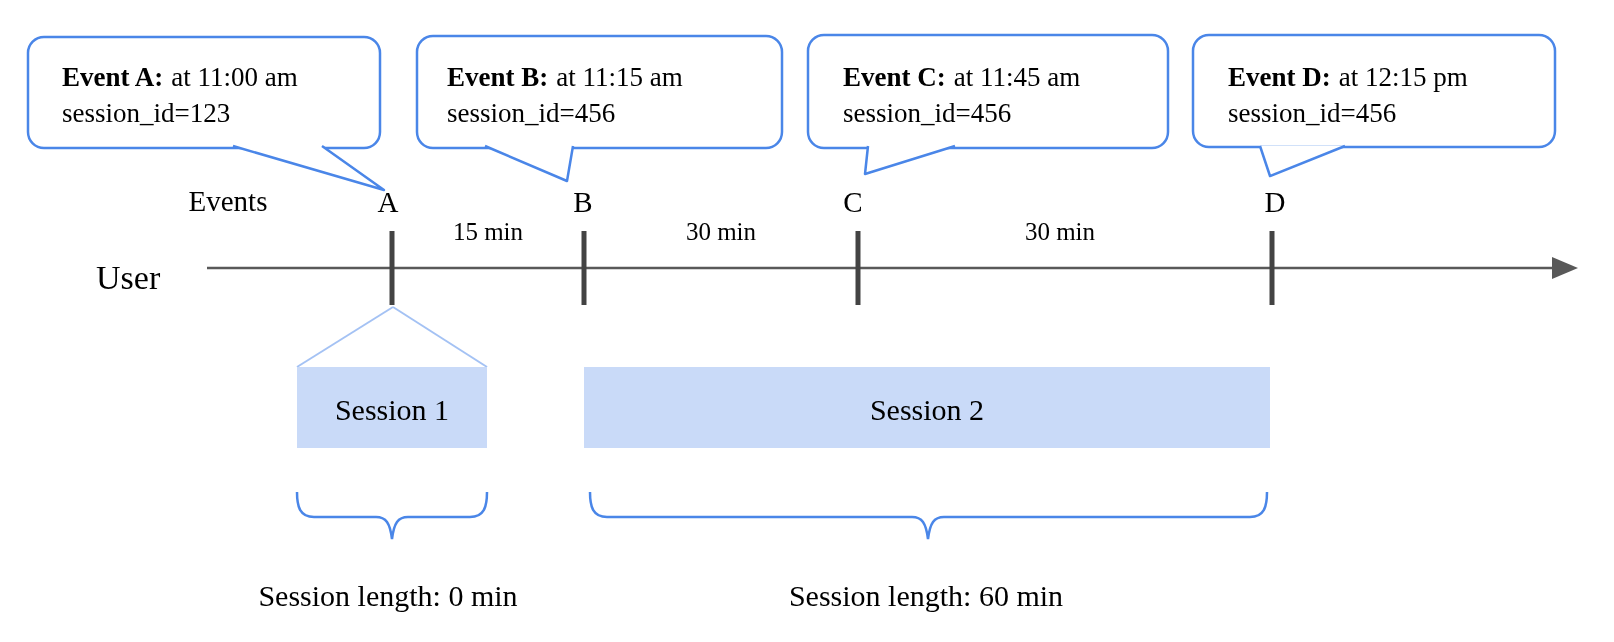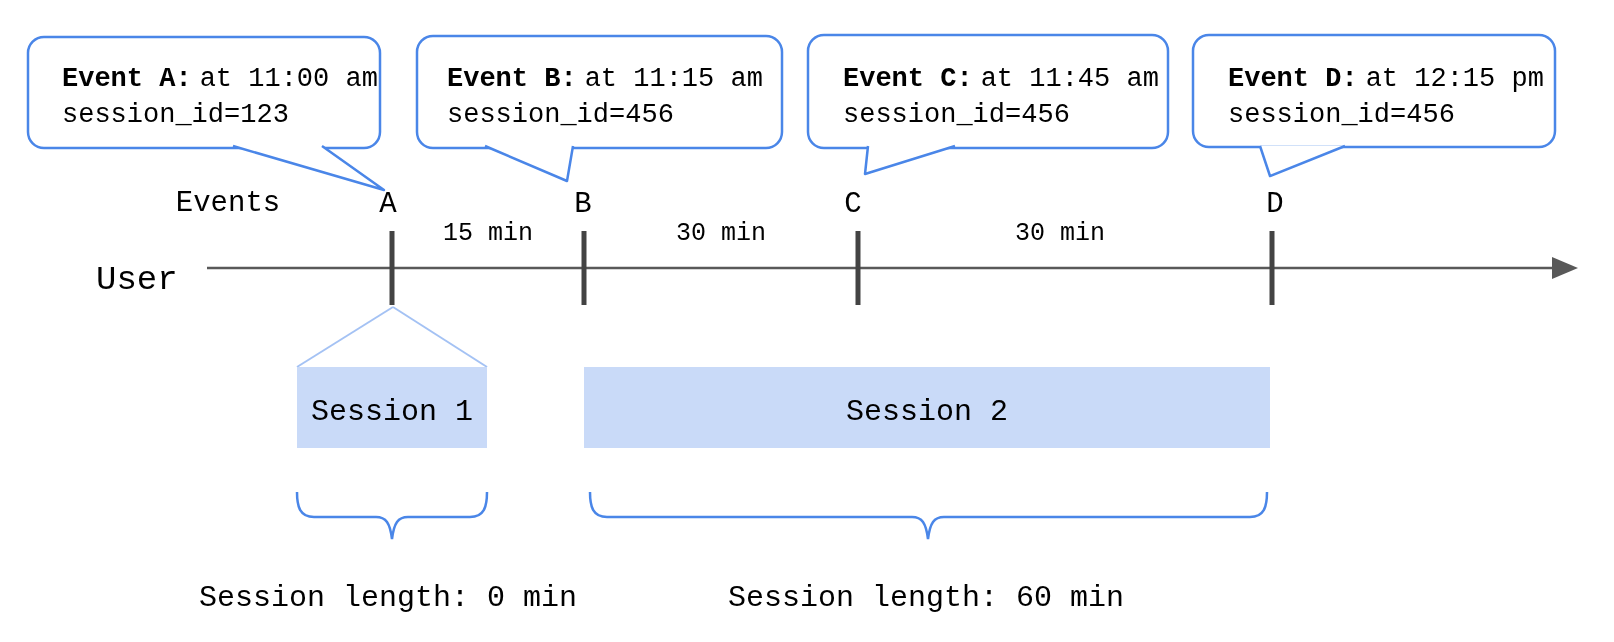--- a/index.html
+++ b/index.html
@@ -1,21 +1,21 @@
 <!DOCTYPE html>
 <html><head>
 <meta charset="utf-8">
 <style>
   html, body { margin: 0; padding: 0; background: #ffffff; }
   .canvas {
     position: relative;
     width: 1614px;
     height: 642px;
     background: #ffffff;
-    font-family: Liberation Mono, monospace;
+    font-family: Liberation Serif, serif;
   }
   svg { display: block; }
   text { fill: #000000; }
   .callout-line1 { font-size: 27px; }
   .callout-bold { font-weight: bold; }
   .callout-line2 { font-size: 27px; }
   .axis-label { font-size: 29px; }
   .event-letter { font-size: 29px; }
   .user-label { font-size: 34px; }
   .interval-label { font-size: 25px; }

